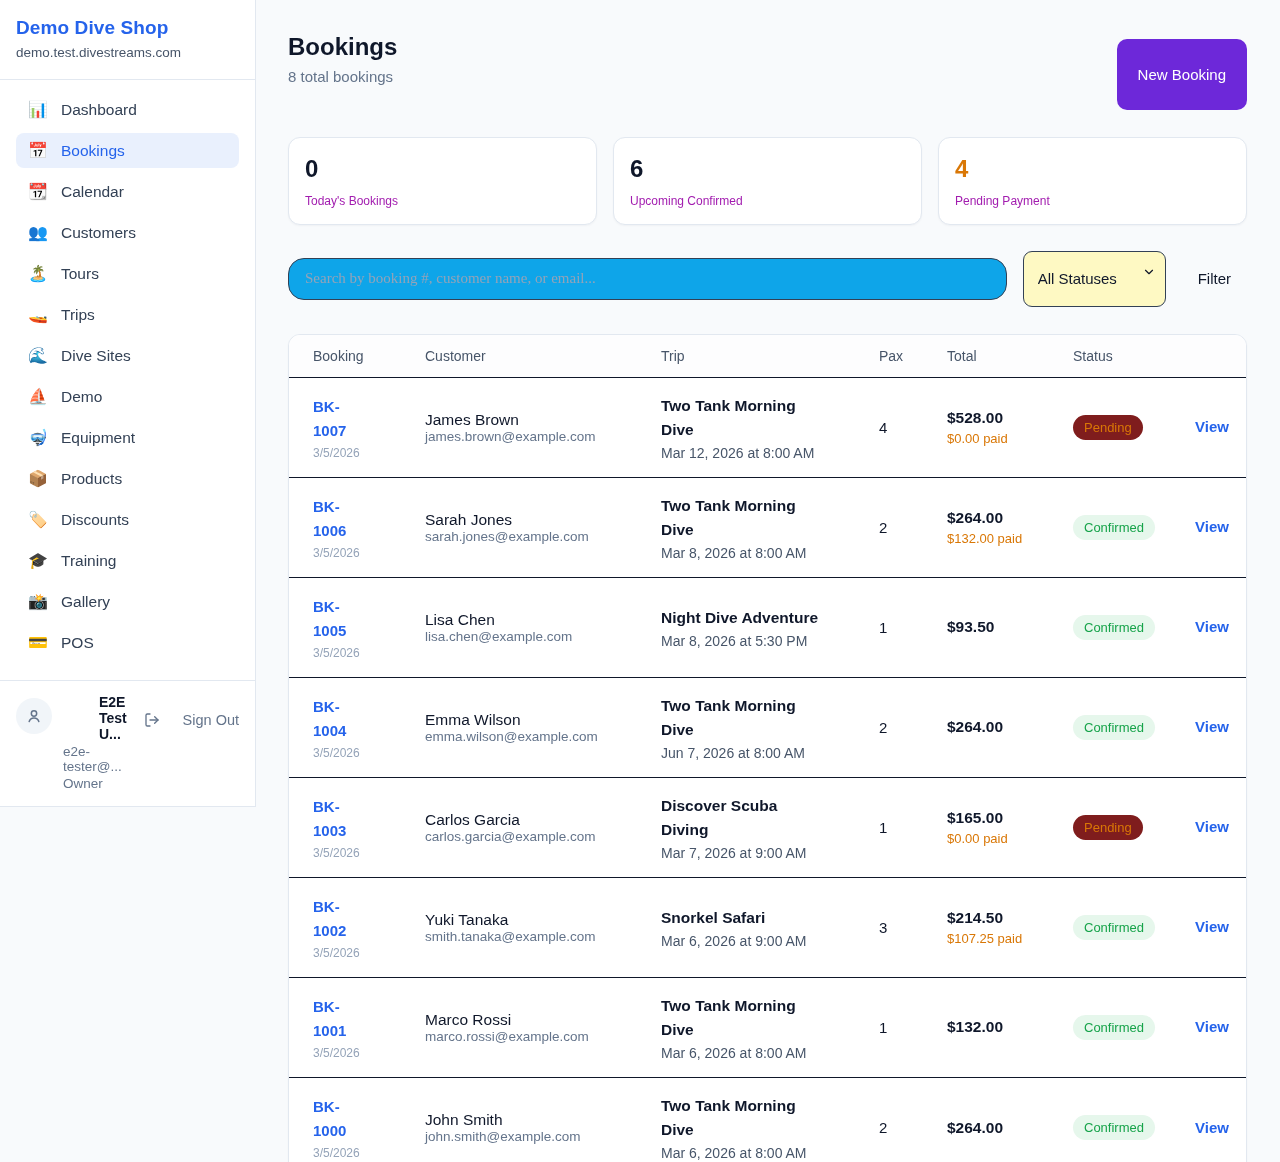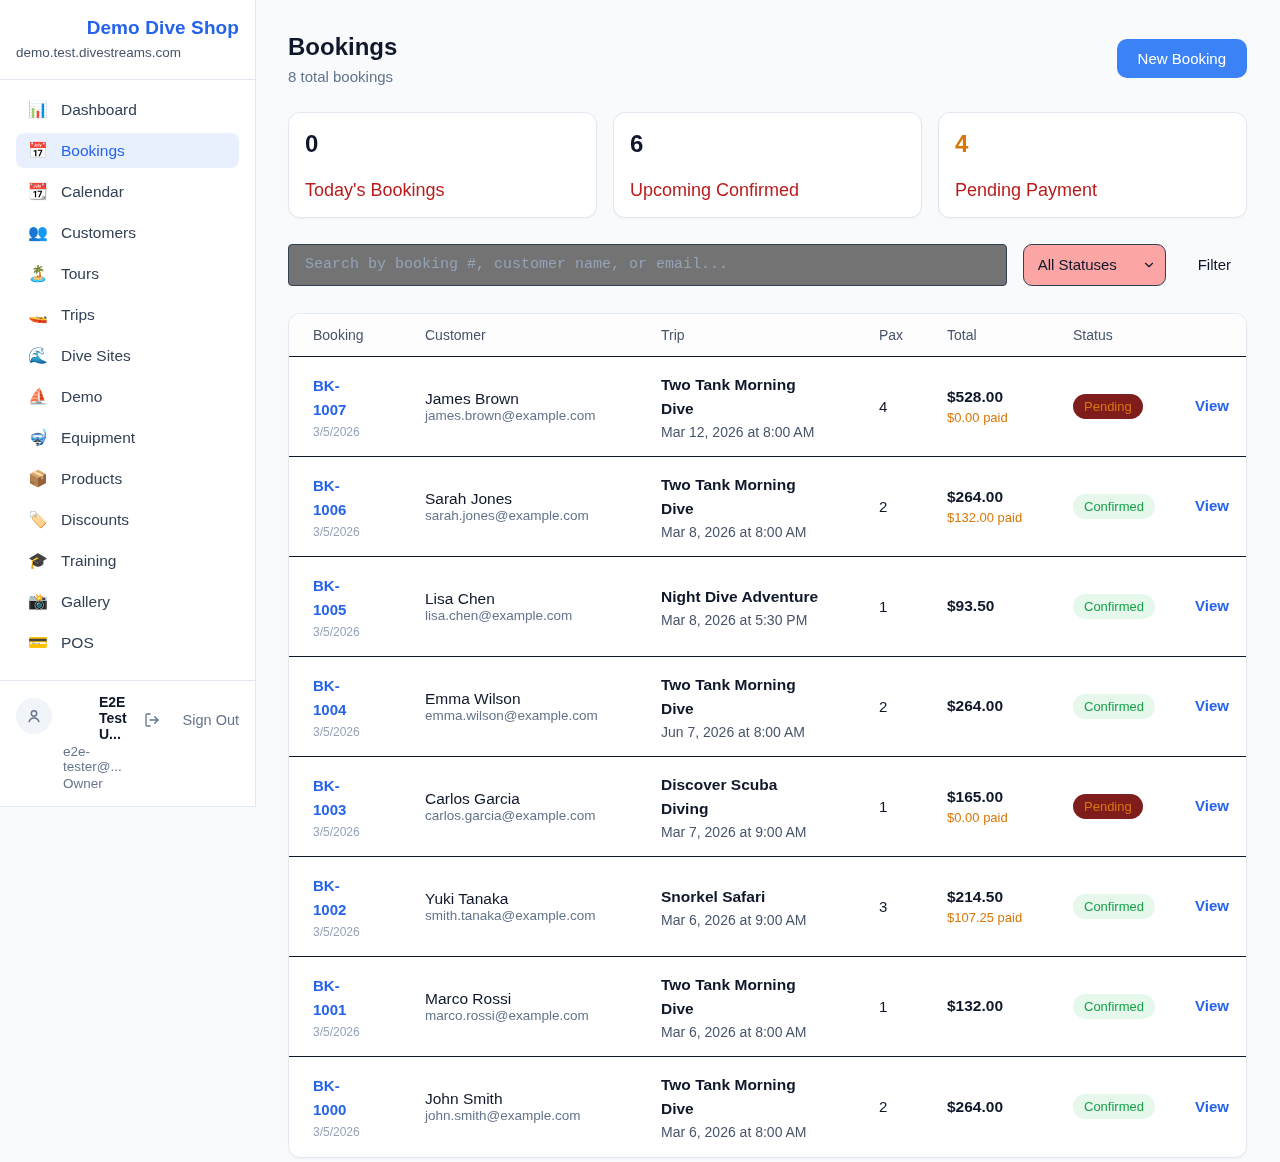--- a/index.html
+++ b/index.html
@@ -8,21 +8,21 @@
     font-family:"Liberation Sans","DejaVu Sans",sans-serif;
     background:#f8fafc; color:#0f172a; overflow:hidden; position:relative;
   }
 
   
   .sidebar {
     position:absolute; top:0; left:0; width:256px; background:#fff;
     border-right:1px solid #e2e8f0; border-bottom:1px solid #e2e8f0;
   }
   .brand { padding:17px 16px 19px; border-bottom:1px solid #e2e8f0; }
-  .brand-name { color:#2563eb; font-size:19px; font-weight:700; letter-spacing:.1px;text-align:right; }
+  .brand-name { color:#2563eb; font-size:19px; font-weight:700; letter-spacing:.1px; }
   .brand-domain { margin-top:6px; font-size:13.5px; color:#475569; }
   .nav { padding:12px 16px 14px; }
   .nav-item {
     display:flex; align-items:center; gap:13px; padding:8px 12px; margin-bottom:6px;
     border-radius:8px; font-size:15.5px; color:#334155; cursor:pointer;
   }
   .nav-item .nav-icon { font-size:16px; width:20px; text-align:center; }
   .nav-item.active { background:#e9f0fd; color:#2563eb; font-weight:500; }
   .side-footer {
     border-top:1px solid #e2e8f0; padding:13px 16px 15px;
@@ -42,44 +42,44 @@
     font-family:inherit; white-space:nowrap;
   }
   .signout svg { width:16px; height:16px; }
 
   
   .main { margin-left:256px; padding:33px 33px 34px 32px; }
   .page-head { display:flex; justify-content:space-between; align-items:flex-start; }
   .page-title { font-size:24px; font-weight:700; color:#0f172a; }
   .page-subtitle { margin-top:7px; font-size:15px; color:#64748b; }
   .btn-primary {
-    background:#3b82f6; color:#fff; border:none; border-radius:10px;
-    font-size:15px; font-weight:500; padding:11px 21px; cursor:pointer;
+    background:#6d28d9; color:#fff; border:none; border-radius:10px;
+    font-size:15px; font-weight:500; padding:27px 21px; cursor:pointer;
     font-family:inherit; margin-top:6px;
   }
 
   .stats { display:grid; grid-template-columns:repeat(3,1fr); gap:16px; margin-top:27px; }
   .stat-card {
     background:#fff; border:1px solid #e2e8f0; border-radius:12px;
     padding:17px 16px 16px; box-shadow:0 1px 2px rgba(15,23,42,.04);
   }
   .stat-value { font-size:24px; font-weight:700; color:#0f172a; line-height:1.15; }
   .stat-card.highlight .stat-value { color:#d97706; }
-  .stat-label { margin-top:22px; font-size:18px; color:#b91c1c; }
+  .stat-label { margin-top:11px; font-size:12px; color:#a21caf; }
 
   .filter-row { display:flex; align-items:center; margin-top:26px; }
   .search-input {
-    flex:1 1 auto; height:42px; border:1px solid #334155; border-radius:4px;
-    background:#737373; padding:0 16px; font-size:15px; color:#0f172a; font-family:Liberation Mono, monospace;
+    flex:1 1 auto; height:42px; border:1px solid #334155; border-radius:16px;
+    background:#0ea5e9; padding:0 16px; font-size:15px; color:#0f172a; font-family:Liberation Serif, serif;
   }
   .search-input::placeholder { color:#94a3b8; }
   .select-wrap { position:relative; margin-left:16px; }
   .status-select {
-    -webkit-appearance:none; appearance:none; height:42px; width:143px;
-    border:1px solid #334155; border-radius:9px; background:#fca5a5;
+    -webkit-appearance:none; appearance:none; height:56px; width:143px;
+    border:1px solid #334155; border-radius:9px; background:#fef9c3;
     font-size:15px; color:#0f172a; padding:0 30px 0 14px; font-family:inherit; cursor:pointer;
   }
   .select-chevron { position:absolute; right:10px; top:14px; width:14px; height:14px; pointer-events:none; }
   .filter-btn {
     margin-left:16px; background:none; border:none; font-size:15px; color:#0f172a;
     padding:0 16px; cursor:pointer; font-family:inherit;
   }
 
   
   .table-card {

